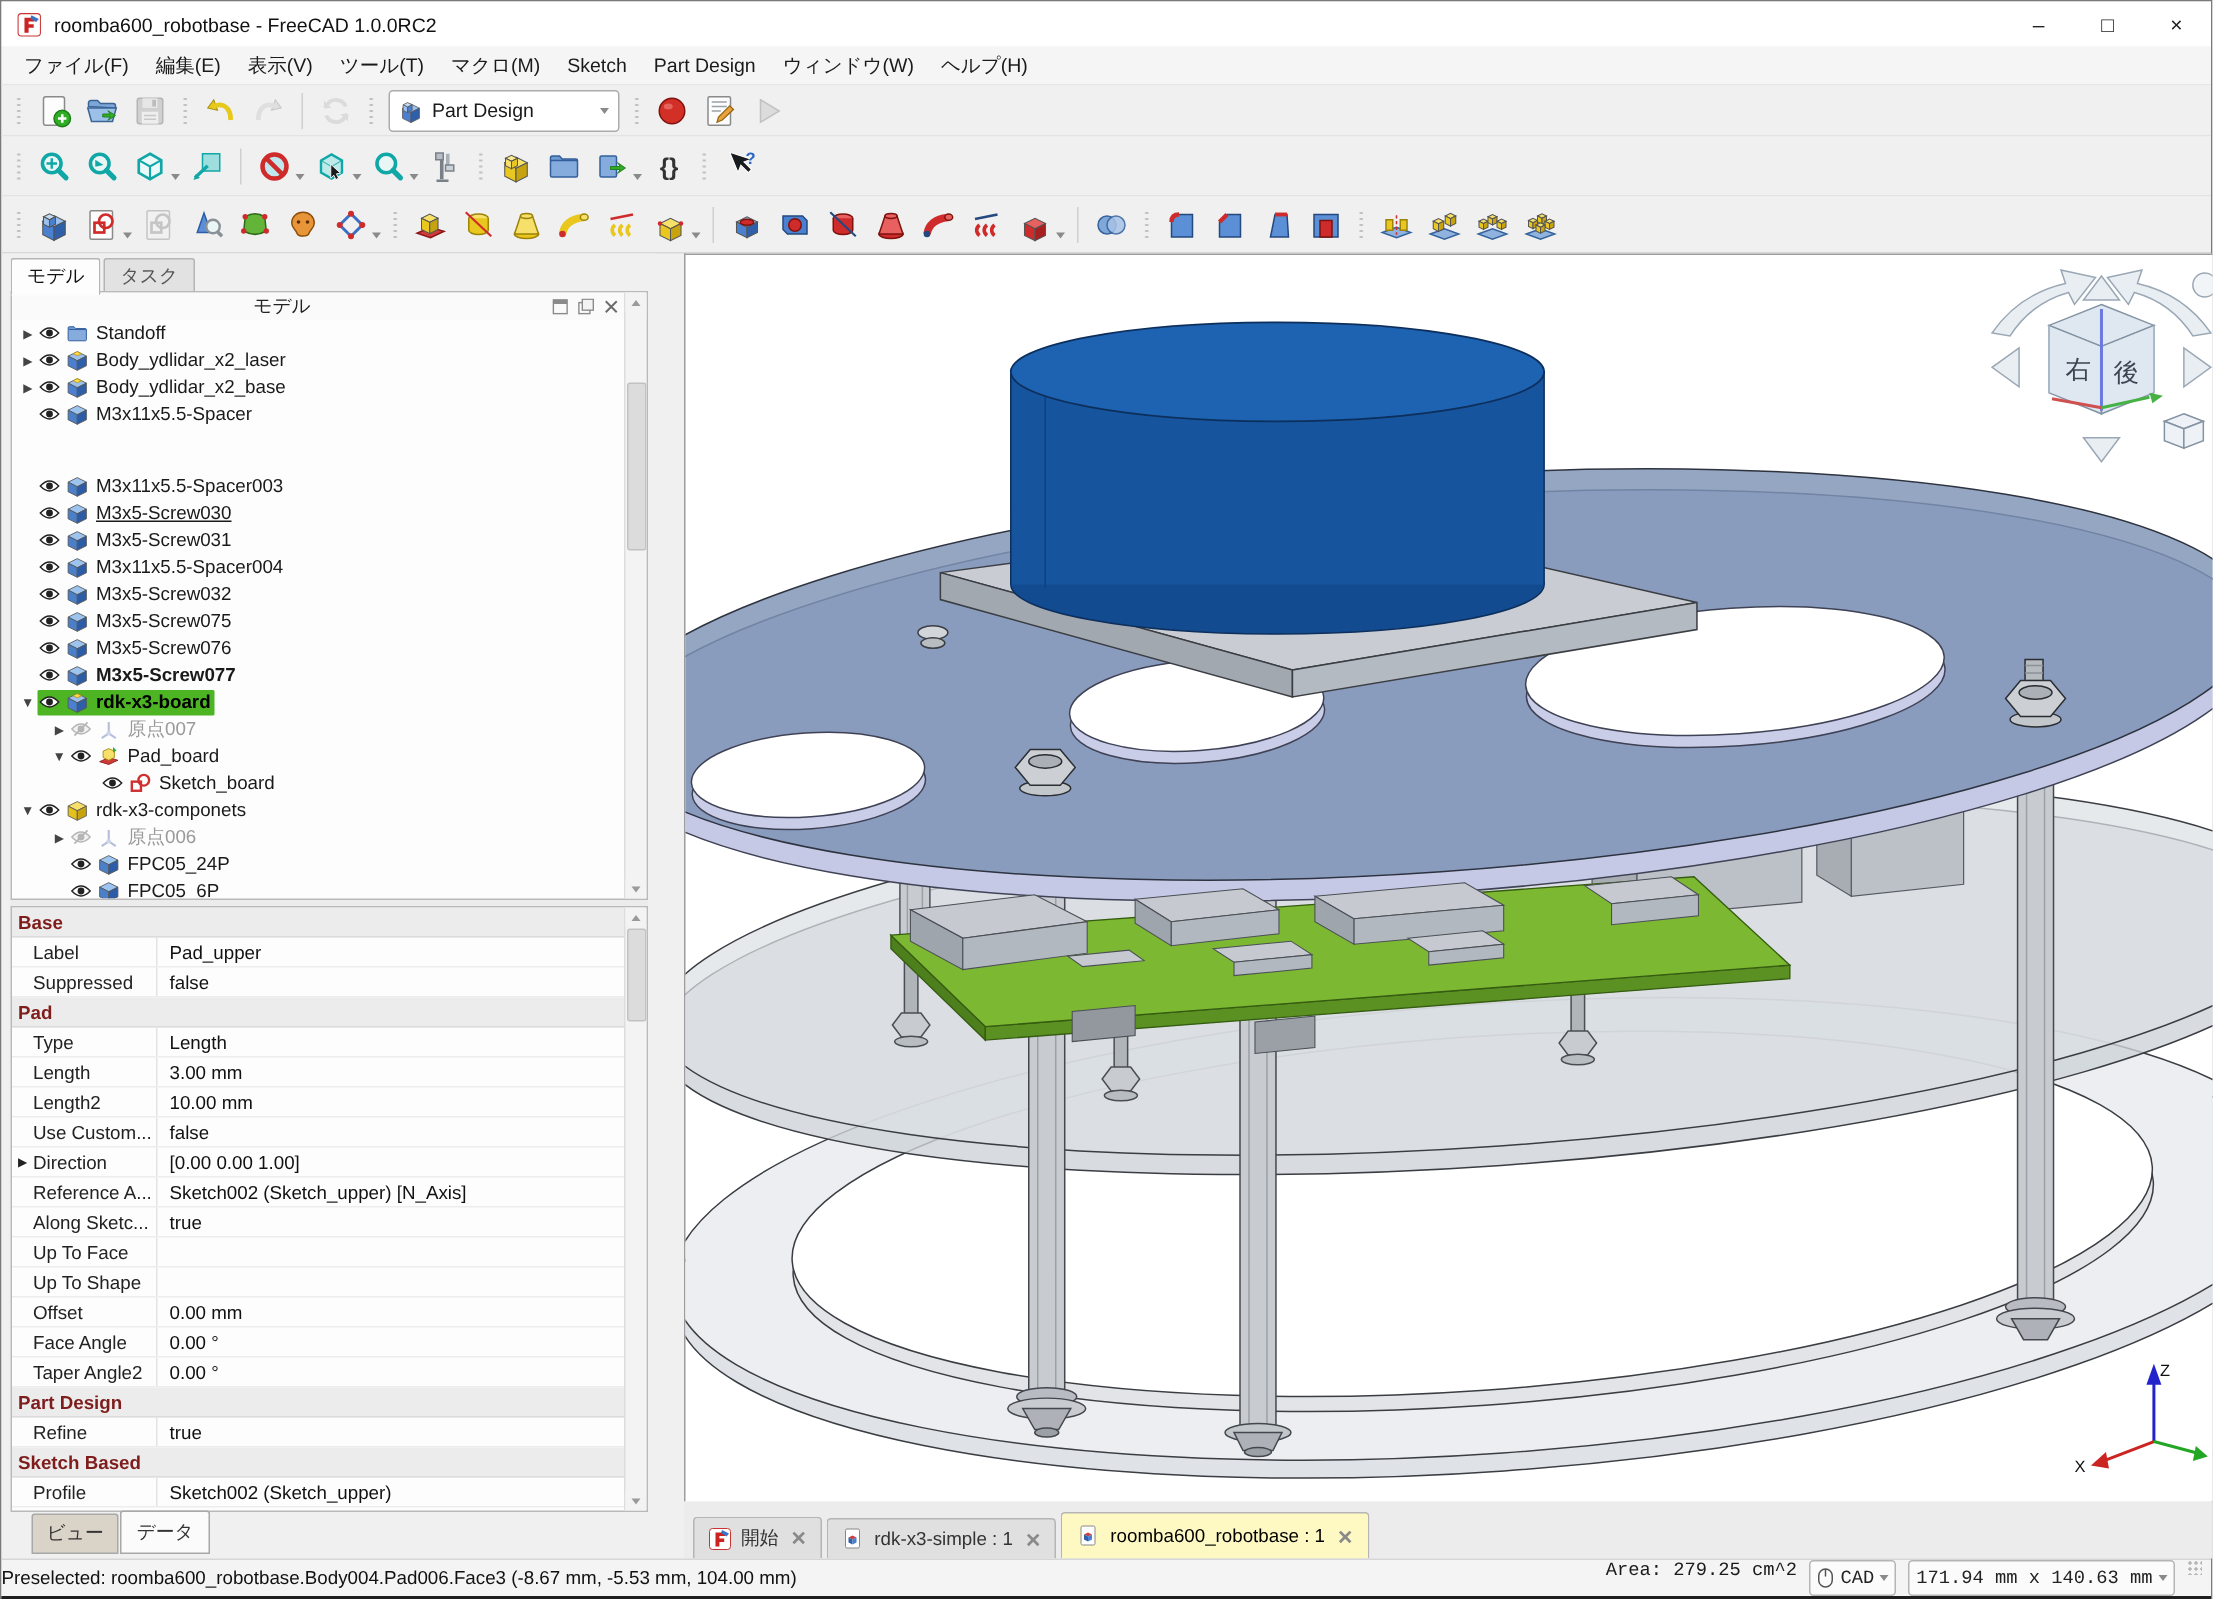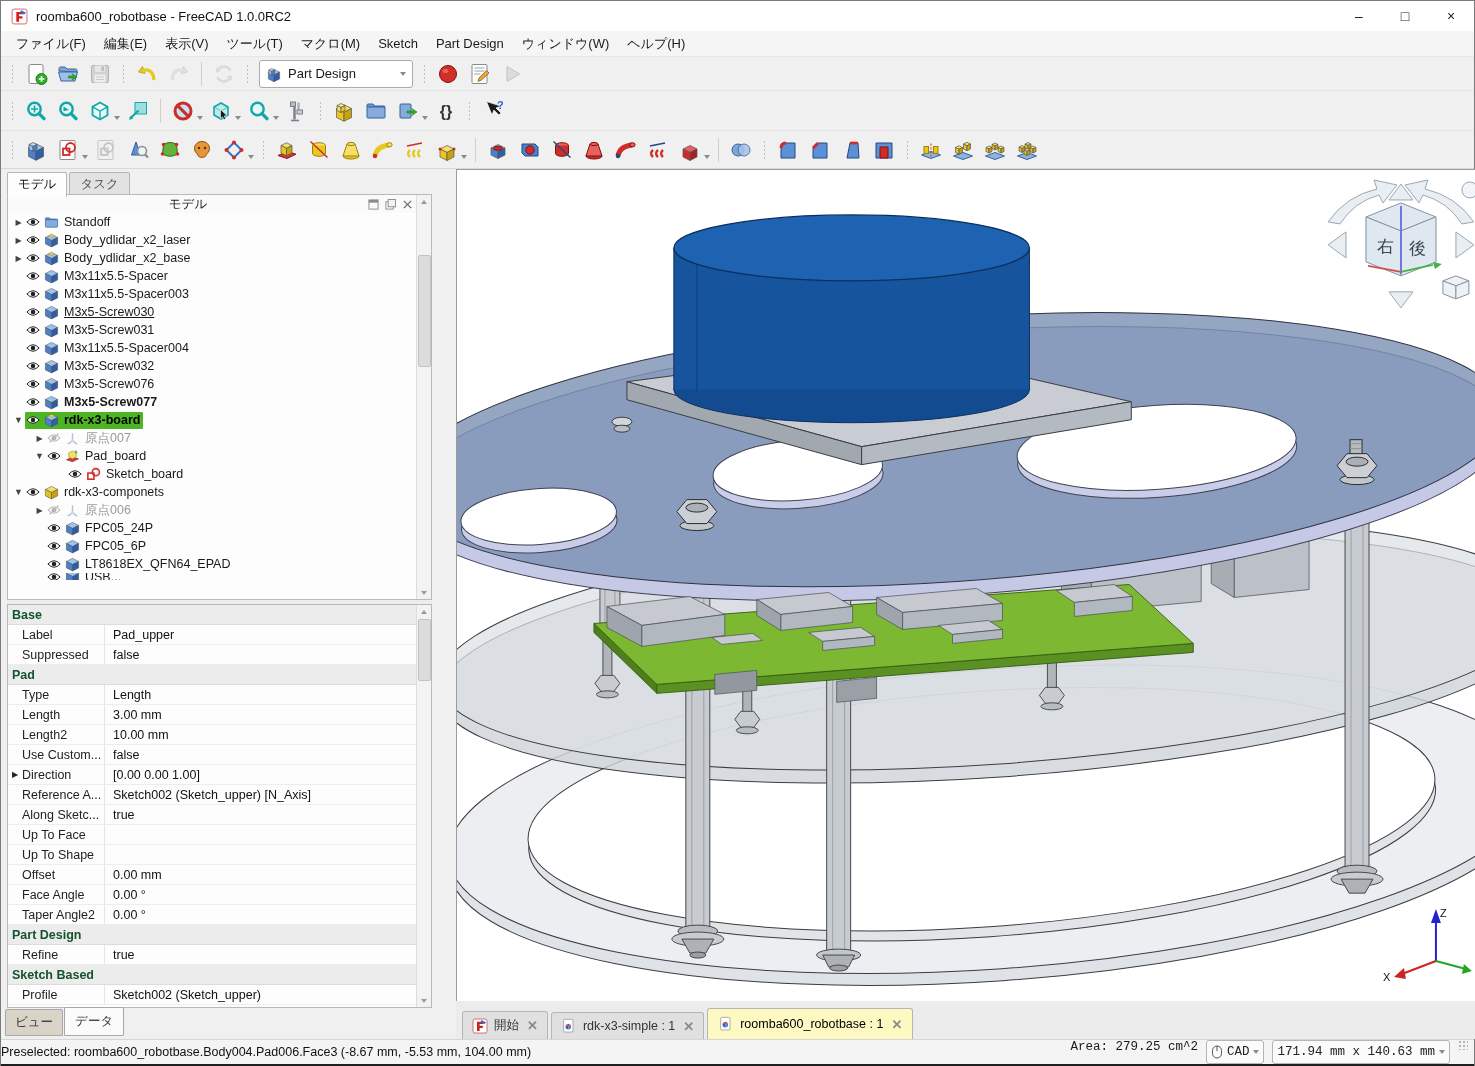--- a/index.html
+++ b/index.html
@@ -55,26 +55,26 @@
   .sb .sbtn{position:absolute;left:0;width:13px;height:13px;background:#f3f3f3;display:flex;align-items:center;justify-content:center;}
   .sb .up{top:0;} .sb .dn{bottom:0;}
   .tri-up{width:0;height:0;border-left:3.5px solid transparent;border-right:3.5px solid transparent;border-bottom:4.5px solid #9a9a9a;}
   .tri-dn{width:0;height:0;border-left:3.5px solid transparent;border-right:3.5px solid transparent;border-top:4.5px solid #9a9a9a;}
   .sb .thumb{position:absolute;left:1px;width:11px;background:#dcdcdc;border:1px solid #c2c2c2;border-radius:2px;}
   #splitter{position:absolute;left:6px;right:6px;top:431px;height:4px;background:#ececec;}
   
   #propbox{position:absolute;left:6px;right:6px;top:435px;height:402px;background:#fdfdfd;border:1px solid #b9b9b9;overflow:hidden;}
   #proprows{position:absolute;left:0;top:0;right:14px;bottom:0;}
   .prow{height:20px;display:flex;align-items:center;font-size:12.5px;border-bottom:1px solid #ededed;box-sizing:border-box;}
-  .pgroup{height:20px;display:flex;align-items:center;font-size:12.5px;font-weight:bold;background:#ececec;border-bottom:1px solid #dcdcdc;padding-left:4px;box-sizing:border-box;color:#14532d;}
+  .pgroup{height:20px;display:flex;align-items:center;font-size:12.5px;font-weight:bold;background:#ececec;border-bottom:1px solid #dcdcdc;padding-left:4px;box-sizing:border-box;color:#7f1d1d;}
   .prow .pexp{width:14px;flex:none;display:flex;justify-content:center;font-size:8px;color:#222;}
   .prow .pname{width:82px;flex:none;color:#222;overflow:hidden;white-space:nowrap;border-right:1px solid #e4e4e4;align-self:stretch;display:flex;align-items:center;}
   .prow .pval{padding-left:8px;color:#111;white-space:nowrap;overflow:hidden;}
   
-  .viewtabs{position:absolute;left:4px;top:838px;display:flex;align-items:flex-end;}
+  .viewtabs{position:absolute;left:20px;top:838px;display:flex;align-items:flex-end;}
   .vtab{font-size:12.5px;padding:4px 9px;border:1px solid #a8a8a8;background:#d9d3c8;color:#333;border-radius:2px 2px 0 0;margin-right:1px;}
   .vtab.act{background:#fbfbfb;padding:5px 10px;}
   
   #viewport{position:absolute;left:455px;top:168px;width:1020px;height:832px;background:#ffffff;border-left:1px solid #9c9c9c;border-top:1px solid #9c9c9c;box-sizing:border-box;}
   #scene{position:absolute;inset:0;width:100%;height:100%;}
   
   #mdibar{position:absolute;left:455px;top:1000px;width:1020px;height:38px;background:#ececec;display:flex;align-items:flex-end;padding-left:6px;box-sizing:border-box;}
   .mditab{display:flex;align-items:center;gap:6px;font-size:12.5px;color:#333;background:#e0e0e0;border:1px solid #b5b5b5;border-bottom:none;border-radius:3px 3px 0 0;padding:5px 9px;margin-right:3px;}
   .mditab svg{width:16px;height:16px;}
   .mditab .x{color:#8a8a8a;font-weight:bold;font-size:13px;margin-left:2px;}
@@ -616,21 +616,21 @@
                 <circle cx="8" cy="8" r="2.6" fill="#222"></circle>
               </svg>
               <svg class="ti" viewBox="0 0 16 16">
                 <polygon points="8,1.5 14.5,4.7 8,8 1.5,4.7" fill="#9cc4ef" stroke="#555" stroke-width=".6"></polygon>
                 <polygon points="1.5,4.7 8,8 8,14.8 1.5,11.6" fill="#4a7fc9" stroke="#555" stroke-width=".6"></polygon>
                 <polygon points="14.5,4.7 8,8 8,14.8 14.5,11.6" fill="#2c5ca6" stroke="#555" stroke-width=".6"></polygon>
               </svg>
               <span class="lab">M3x11x5.5-Spacer</span>
             </span>
           </div>
-          <div class="trow" style="padding-left: 4px;">
+          <div class="trow" style="padding-left: 4px; margin-top: 30px;">
             <span class="exp"></span>
             <span class="core">
               <svg class="te" viewBox="0 0 16 16">
                 <path d="M1 8q7-7.5 14 0Q8 15.5 1 8z" fill="#fff" stroke="#222" stroke-width="1.1"></path>
                 <circle cx="8" cy="8" r="2.6" fill="#222"></circle>
               </svg>
               <svg class="ti" viewBox="0 0 16 16">
                 <polygon points="8,1.5 14.5,4.7 8,8 1.5,4.7" fill="#9cc4ef" stroke="#555" stroke-width=".6"></polygon>
                 <polygon points="1.5,4.7 8,8 8,14.8 1.5,11.6" fill="#4a7fc9" stroke="#555" stroke-width=".6"></polygon>
                 <polygon points="14.5,4.7 8,8 8,14.8 14.5,11.6" fill="#2c5ca6" stroke="#555" stroke-width=".6"></polygon>
@@ -689,20 +689,35 @@
               <svg class="te" viewBox="0 0 16 16">
                 <path d="M1 8q7-7.5 14 0Q8 15.5 1 8z" fill="#fff" stroke="#222" stroke-width="1.1"></path>
                 <circle cx="8" cy="8" r="2.6" fill="#222"></circle>
               </svg>
               <svg class="ti" viewBox="0 0 16 16">
                 <polygon points="8,1.5 14.5,4.7 8,8 1.5,4.7" fill="#9cc4ef" stroke="#555" stroke-width=".6"></polygon>
                 <polygon points="1.5,4.7 8,8 8,14.8 1.5,11.6" fill="#4a7fc9" stroke="#555" stroke-width=".6"></polygon>
                 <polygon points="14.5,4.7 8,8 8,14.8 14.5,11.6" fill="#2c5ca6" stroke="#555" stroke-width=".6"></polygon>
               </svg>
               <span class="lab">M3x5-Screw032</span>
+            </span>
+          </div>
+          <div class="trow" style="padding-left: 4px;">
+            <span class="exp"></span>
+            <span class="core">
+              <svg class="te" viewBox="0 0 16 16">
+                <path d="M1 8q7-7.5 14 0Q8 15.5 1 8z" fill="#fff" stroke="#222" stroke-width="1.1"></path>
+                <circle cx="8" cy="8" r="2.6" fill="#222"></circle>
+              </svg>
+              <svg class="ti" viewBox="0 0 16 16">
+                <polygon points="8,1.5 14.5,4.7 8,8 1.5,4.7" fill="#9cc4ef" stroke="#555" stroke-width=".6"></polygon>
+                <polygon points="1.5,4.7 8,8 8,14.8 1.5,11.6" fill="#4a7fc9" stroke="#555" stroke-width=".6"></polygon>
+                <polygon points="14.5,4.7 8,8 8,14.8 14.5,11.6" fill="#2c5ca6" stroke="#555" stroke-width=".6"></polygon>
+              </svg>
+              <span class="lab">M3x5-Screw075</span>
             </span>
           </div>
           <div class="trow" style="padding-left: 4px;">
             <span class="exp"></span>
             <span class="core">
               <svg class="te" viewBox="0 0 16 16">
                 <path d="M1 8q7-7.5 14 0Q8 15.5 1 8z" fill="#fff" stroke="#222" stroke-width="1.1"></path>
                 <circle cx="8" cy="8" r="2.6" fill="#222"></circle>
               </svg>
               <svg class="ti" viewBox="0 0 16 16">

